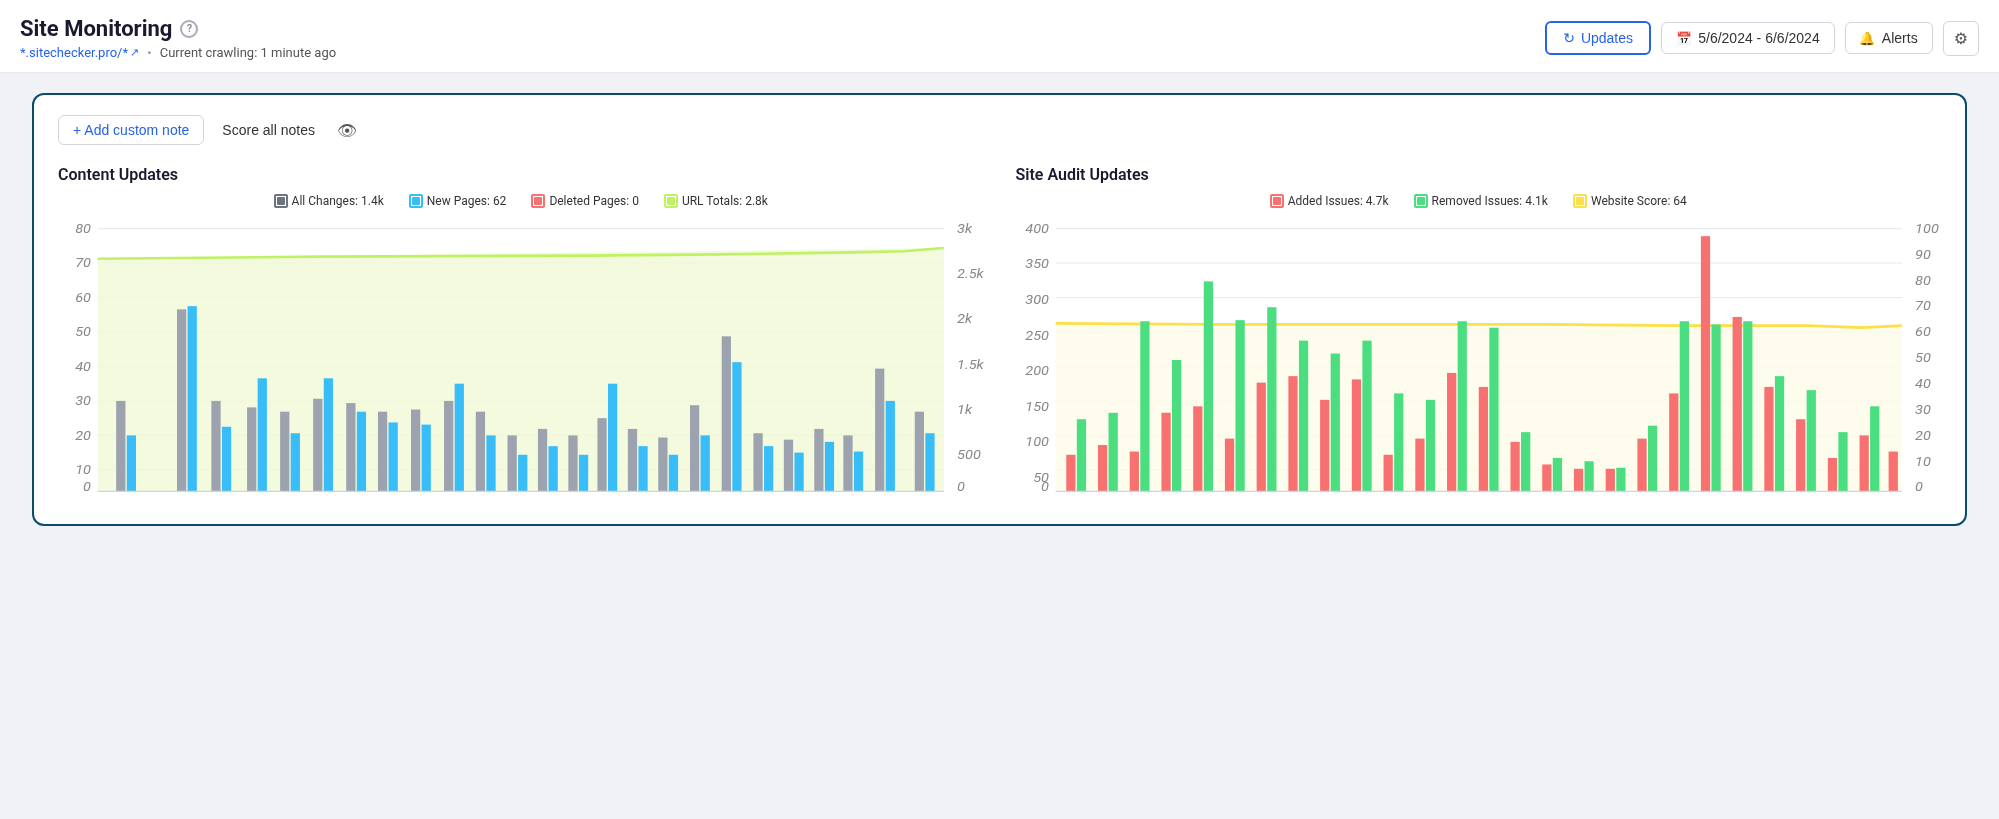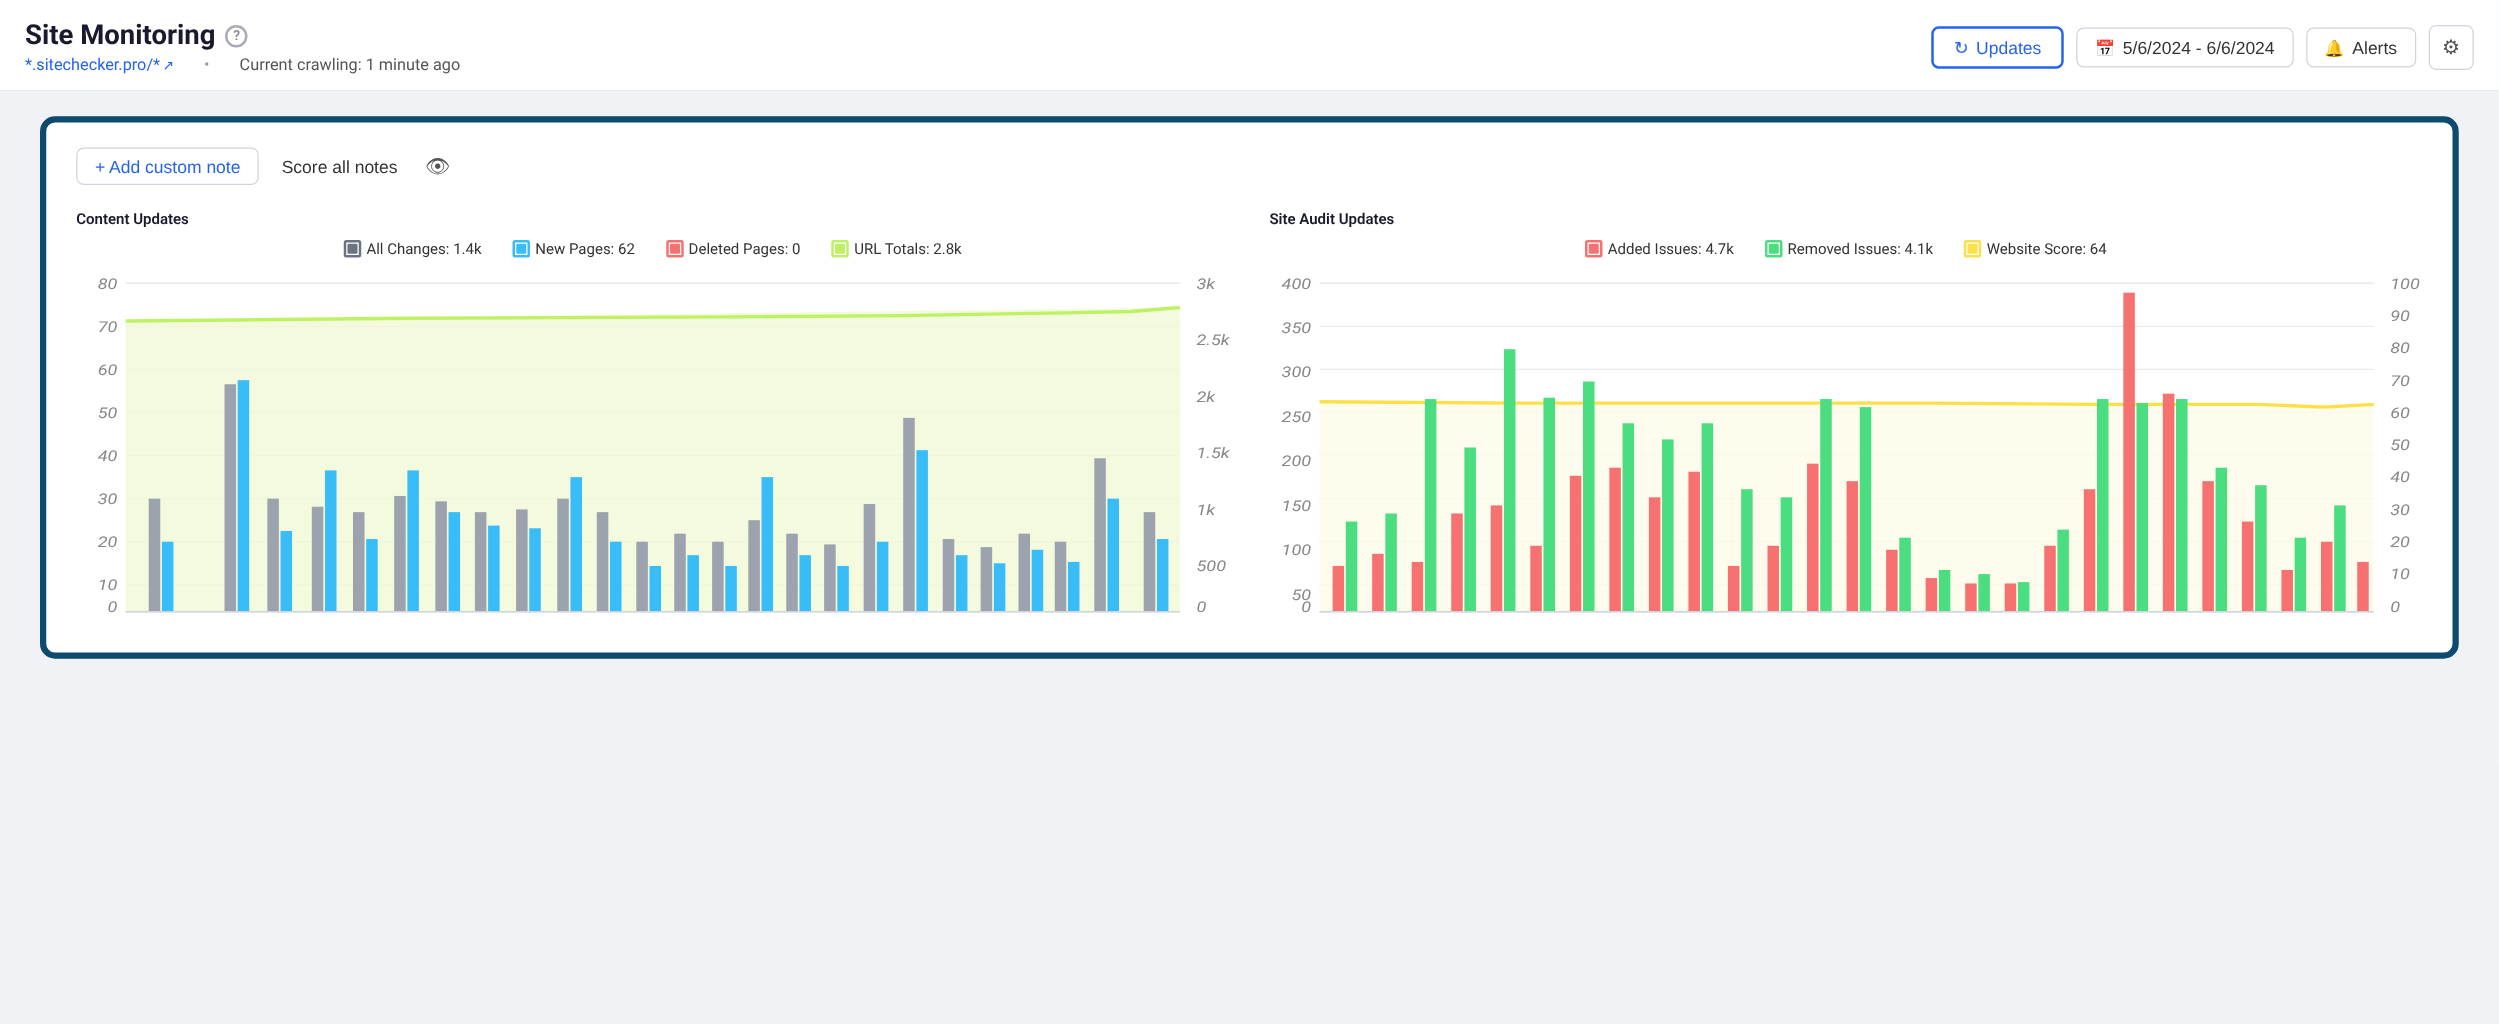--- a/index.html
+++ b/index.html
@@ -35,21 +35,21 @@
       align-items: center;
       justify-content: center;
       font-size: 11px;
       color: #888;
       font-weight: 600;
       cursor: pointer;
     }
     .header-sub {
       display: flex;
       align-items: center;
-      gap: 24px;
+      gap: 8px;
       margin-top: 4px;
       font-size: 13px;
       color: #555;
     }
     .header-sub a {
       color: #2563eb;
       text-decoration: none;
       display: flex;
       align-items: center;
       gap: 2px;
@@ -100,21 +100,21 @@
       color: #555;
       font-size: 16px;
     }
     .main-content {
       flex: 1;
       padding: 20px 32px;
     }
     .card {
       background: #fff;
       border-radius: 12px;
-      border: 5px solid #0c4a6e;
+      border: 2px solid #0c4a6e;
       padding: 20px 24px 24px;
     }
     .card-toolbar {
       display: flex;
       align-items: center;
       gap: 8px;
       margin-bottom: 20px;
     }
     .btn-add-note {
       display: flex; align-items: center; gap: 5px;
@@ -144,21 +144,21 @@
       font-size: 16px;
       padding: 4px;
     }
     .charts-container {
       display: grid;
       grid-template-columns: 1fr 1fr;
       gap: 32px;
     }
     .chart-section {}
     .chart-title {
-      font-size: 12px;
+      font-size: 16px;
       font-weight: 600;
       color: #1a1a2e;
       margin-bottom: 10px;
     }
     .legend {
       display: flex;
       flex-wrap: wrap;
       gap: 25px;
       margin-bottom: 12px;
       font-size: 12px;

